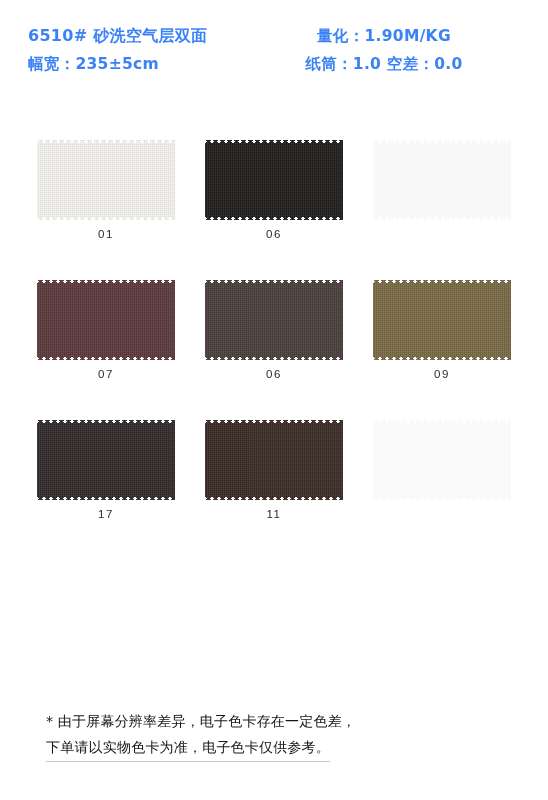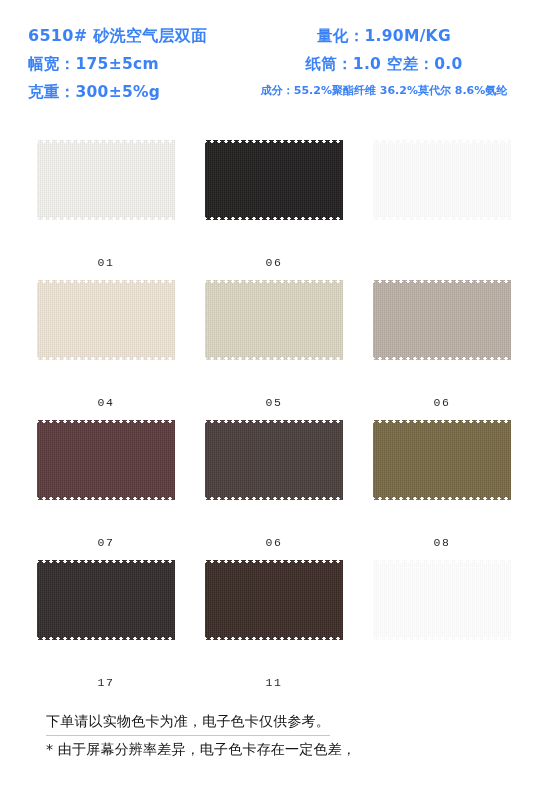--- a/index.html
+++ b/index.html
@@ -127,22 +127,21 @@
 
   .swatch-label {
     position: absolute;
     top: 88px;
     left: 0;
     width: 138px;
     text-align: center;
     font-size: 11.5px;
     letter-spacing: 1.6px;
     color: #2a2a2a;
-    font-family: Liberation Mono, monospace;
-    margin-top: 28px;
+    font-family: Liberation Sans, sans-serif;
   }
 
   
   .footer {
     position: absolute;
     left: 46px;
     top: 708px;
     width: 470px;
   }
   .footer-line {
@@ -157,27 +156,25 @@
     display: inline-block;
     padding-bottom: 1px;
   }
 </style>
 </head>
 <body style="background: rgb(255, 255, 255);">
 
 <div class="header">
   <div class="hdr-left">
     <div class="hdr-line title">6510#  砂洗空气层双面</div>
-    <div class="hdr-line">幅宽：175±5cm</div>
-    <div class="hdr-line">克重：300±5%g</div>
+    <div class="hdr-line">幅宽：235±5cm</div>
   </div>
   <div class="hdr-right">
     <div class="hdr-line">量化：1.90M/KG</div>
     <div class="hdr-line">纸筒：1.0 空差：0.0</div>
-    <div class="hdr-line comp">成分：55.2%聚酯纤维 36.2%莫代尔 8.6%氨纶</div>
   </div>
 </div>
 
 <div class="grid">
 
   <div class="row">
     <div class="cell c0">
       <div class="swatch-wrap">
         <div class="swatch" style="background-color: rgb(246, 244, 239);"></div>
       </div>
@@ -190,81 +187,61 @@
       <div class="swatch-label">06</div>
     </div>
     <div class="cell c2">
       <div class="swatch-wrap">
         <div class="swatch ghost" style="background-color: rgb(252, 252, 253);"></div>
       </div>
       <div class="swatch-label"></div>
     </div>
   </div>
 
+
   <div class="row">
     <div class="cell c0">
       <div class="swatch-wrap">
-        <div class="swatch" style="background-color: rgb(242, 231, 214);"></div>
-      </div>
-      <div class="swatch-label">04</div>
+        <div class="swatch" style="background-color: rgb(91, 58, 61);"></div>
+      </div>
+      <div class="swatch-label">07</div>
     </div>
     <div class="cell c1">
       <div class="swatch-wrap">
-        <div class="swatch" style="background-color: rgb(221, 215, 196);"></div>
-      </div>
-      <div class="swatch-label">05</div>
+        <div class="swatch" style="background-color: rgb(74, 62, 60);"></div>
+      </div>
+      <div class="swatch-label">06</div>
     </div>
     <div class="cell c2">
       <div class="swatch-wrap">
-        <div class="swatch" style="background-color: rgb(189, 178, 168);"></div>
-      </div>
-      <div class="swatch-label">06</div>
+        <div class="swatch" style="background-color: rgb(121, 106, 69);"></div>
+      </div>
+      <div class="swatch-label">09</div>
     </div>
   </div>
 
   <div class="row">
     <div class="cell c0">
       <div class="swatch-wrap">
-        <div class="swatch" style="background-color: rgb(91, 58, 61);"></div>
-      </div>
-      <div class="swatch-label">07</div>
+        <div class="swatch" style="background-color: rgb(50, 43, 44);"></div>
+      </div>
+      <div class="swatch-label">17</div>
     </div>
     <div class="cell c1">
       <div class="swatch-wrap">
-        <div class="swatch" style="background-color: rgb(74, 62, 60);"></div>
-      </div>
-      <div class="swatch-label">06</div>
+        <div class="swatch" style="background-color: rgb(59, 43, 38);"></div>
+      </div>
+      <div class="swatch-label">11</div>
     </div>
     <div class="cell c2">
       <div class="swatch-wrap">
-        <div class="swatch" style="background-color: rgb(121, 106, 69);"></div>
-      </div>
-      <div class="swatch-label">08</div>
-    </div>
-  </div>
-
-  <div class="row">
-    <div class="cell c0">
-      <div class="swatch-wrap">
-        <div class="swatch" style="background-color: rgb(50, 43, 44);"></div>
-      </div>
-      <div class="swatch-label">17</div>
-    </div>
-    <div class="cell c1">
-      <div class="swatch-wrap">
-        <div class="swatch" style="background-color: rgb(59, 43, 38);"></div>
-      </div>
-      <div class="swatch-label">11</div>
-    </div>
-    <div class="cell c2">
-      <div class="swatch-wrap">
         <div class="swatch ghost" style="background-color: rgb(253, 253, 254);"></div>
       </div>
       <div class="swatch-label"></div>
     </div>
   </div>
 
 </div>
 
 <div class="footer">
+  <div class="footer-line">*  由于屏幕分辨率差异，电子色卡存在一定色差，</div>
   <div class="footer-line underlined">下单请以实物色卡为准，电子色卡仅供参考。</div>
-  <div class="footer-line">*  由于屏幕分辨率差异，电子色卡存在一定色差，</div>
 </div>
 
 </body></html>

